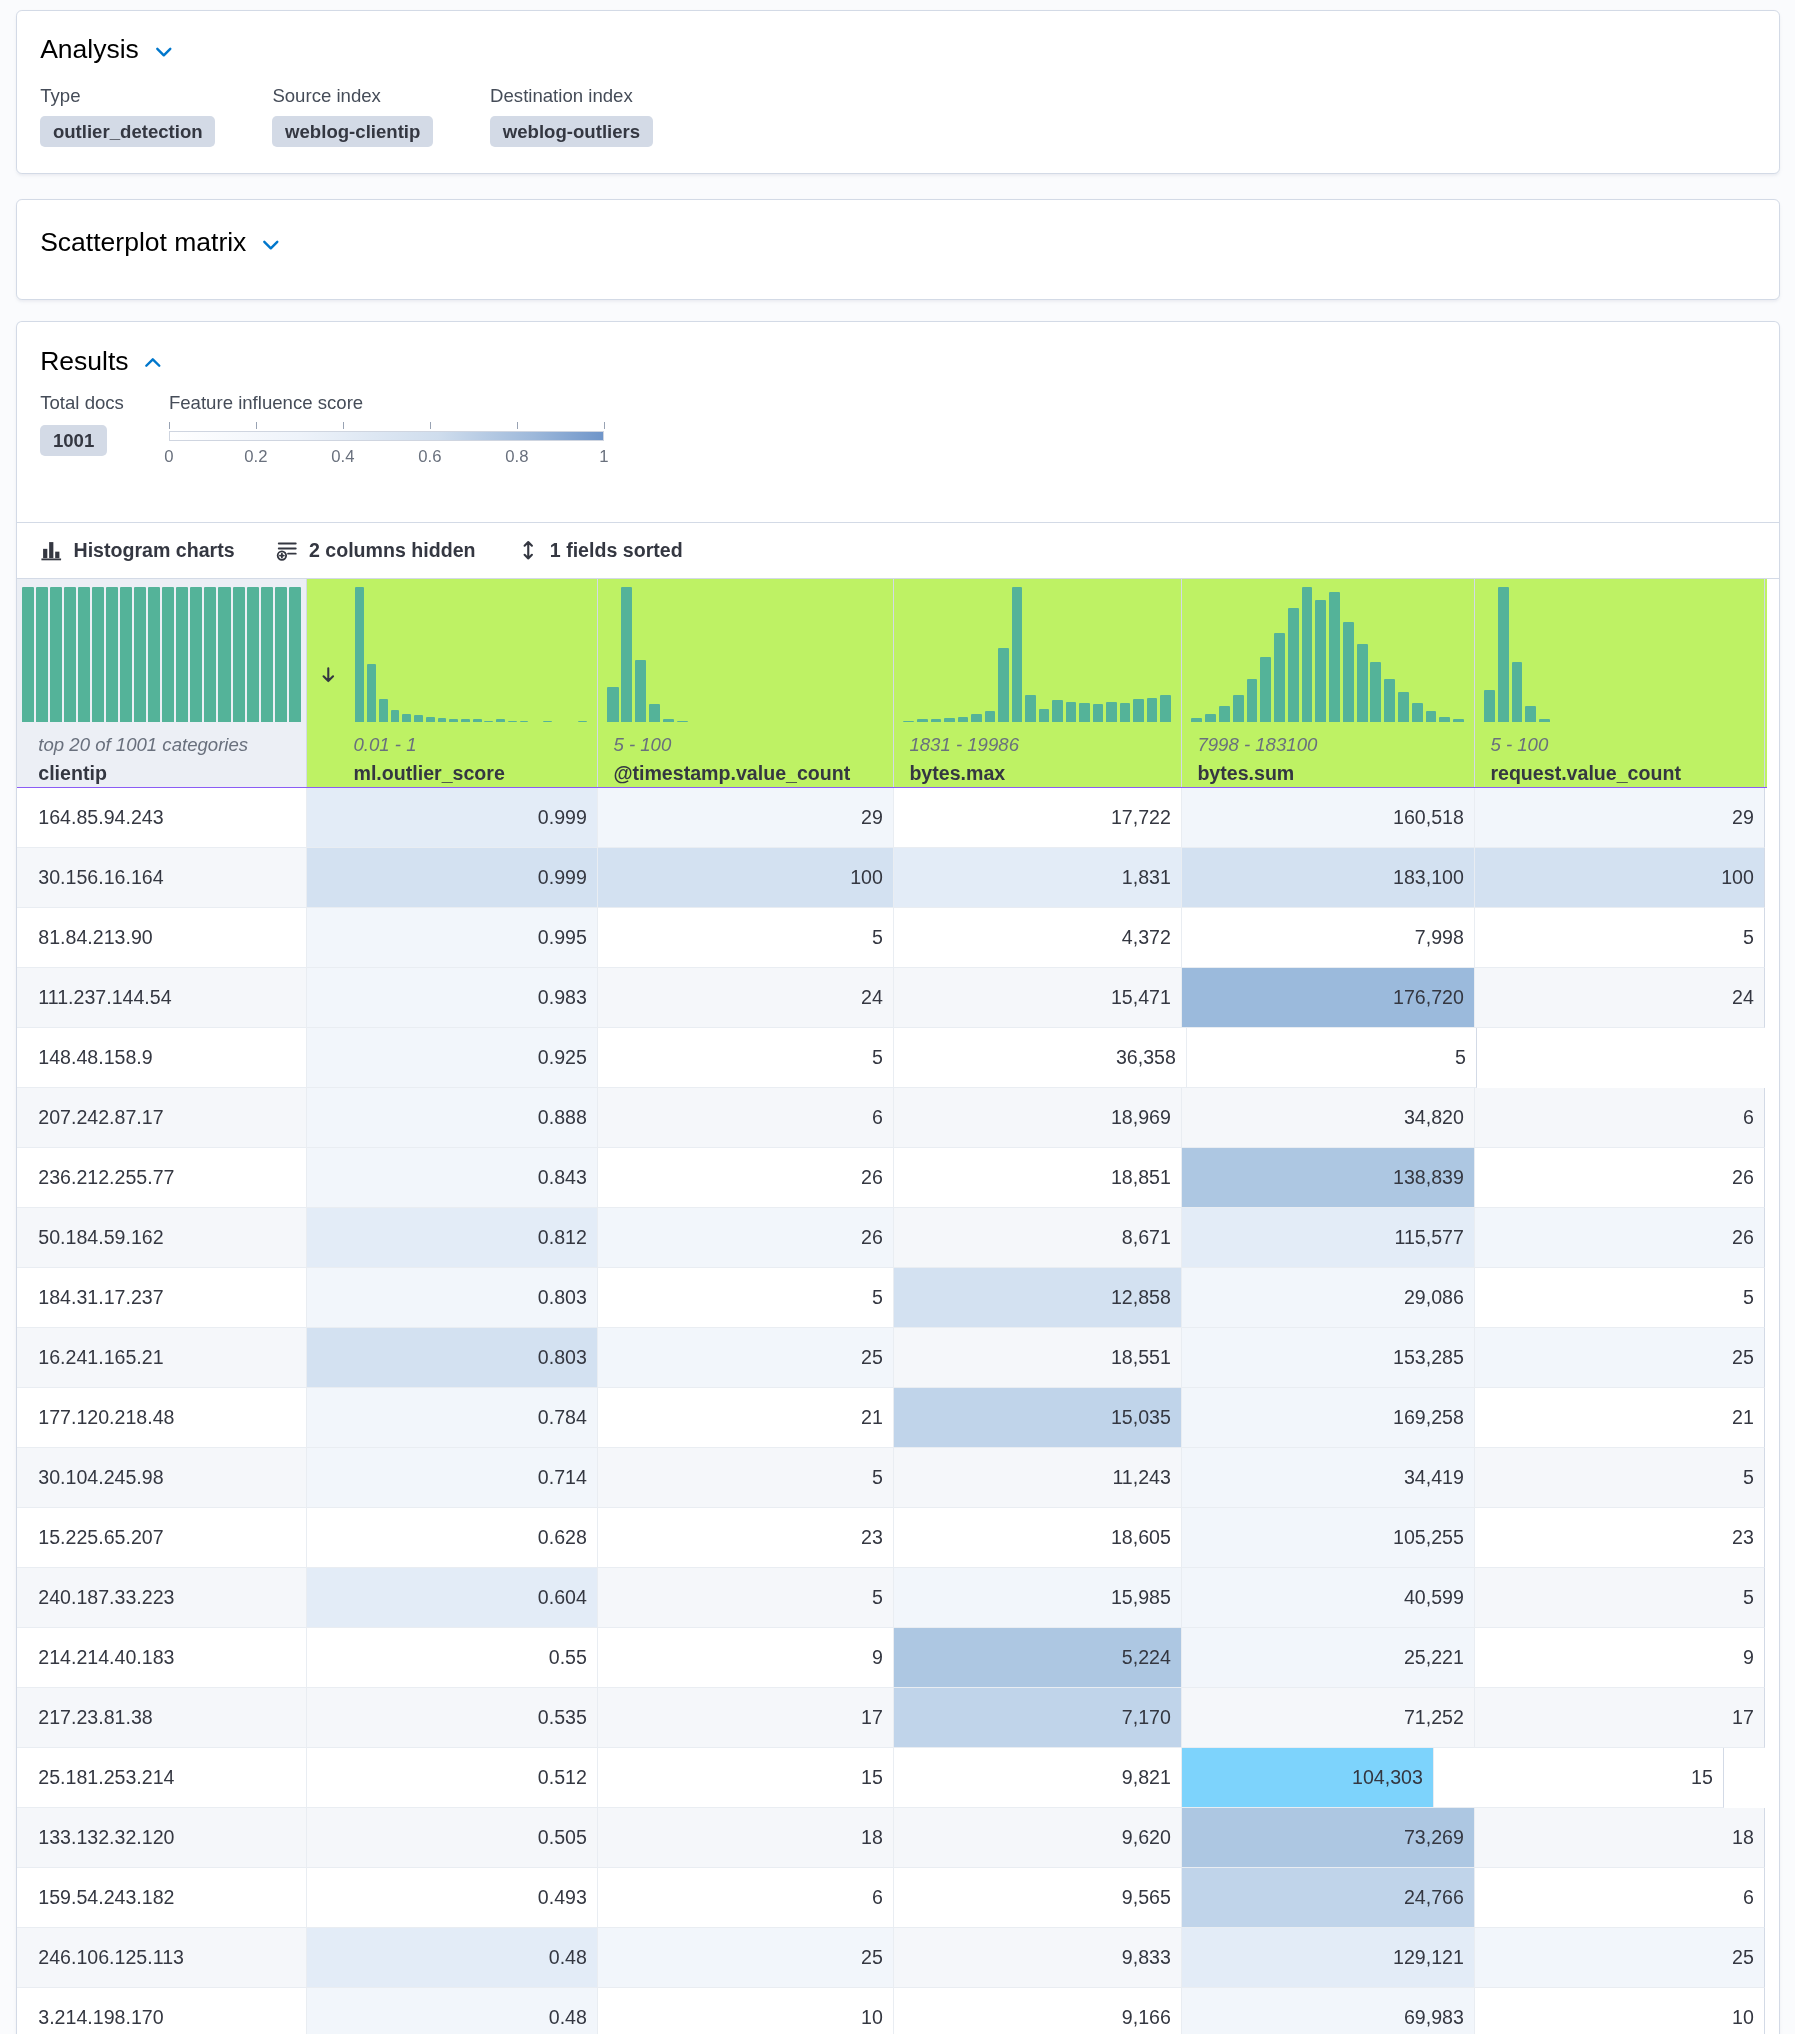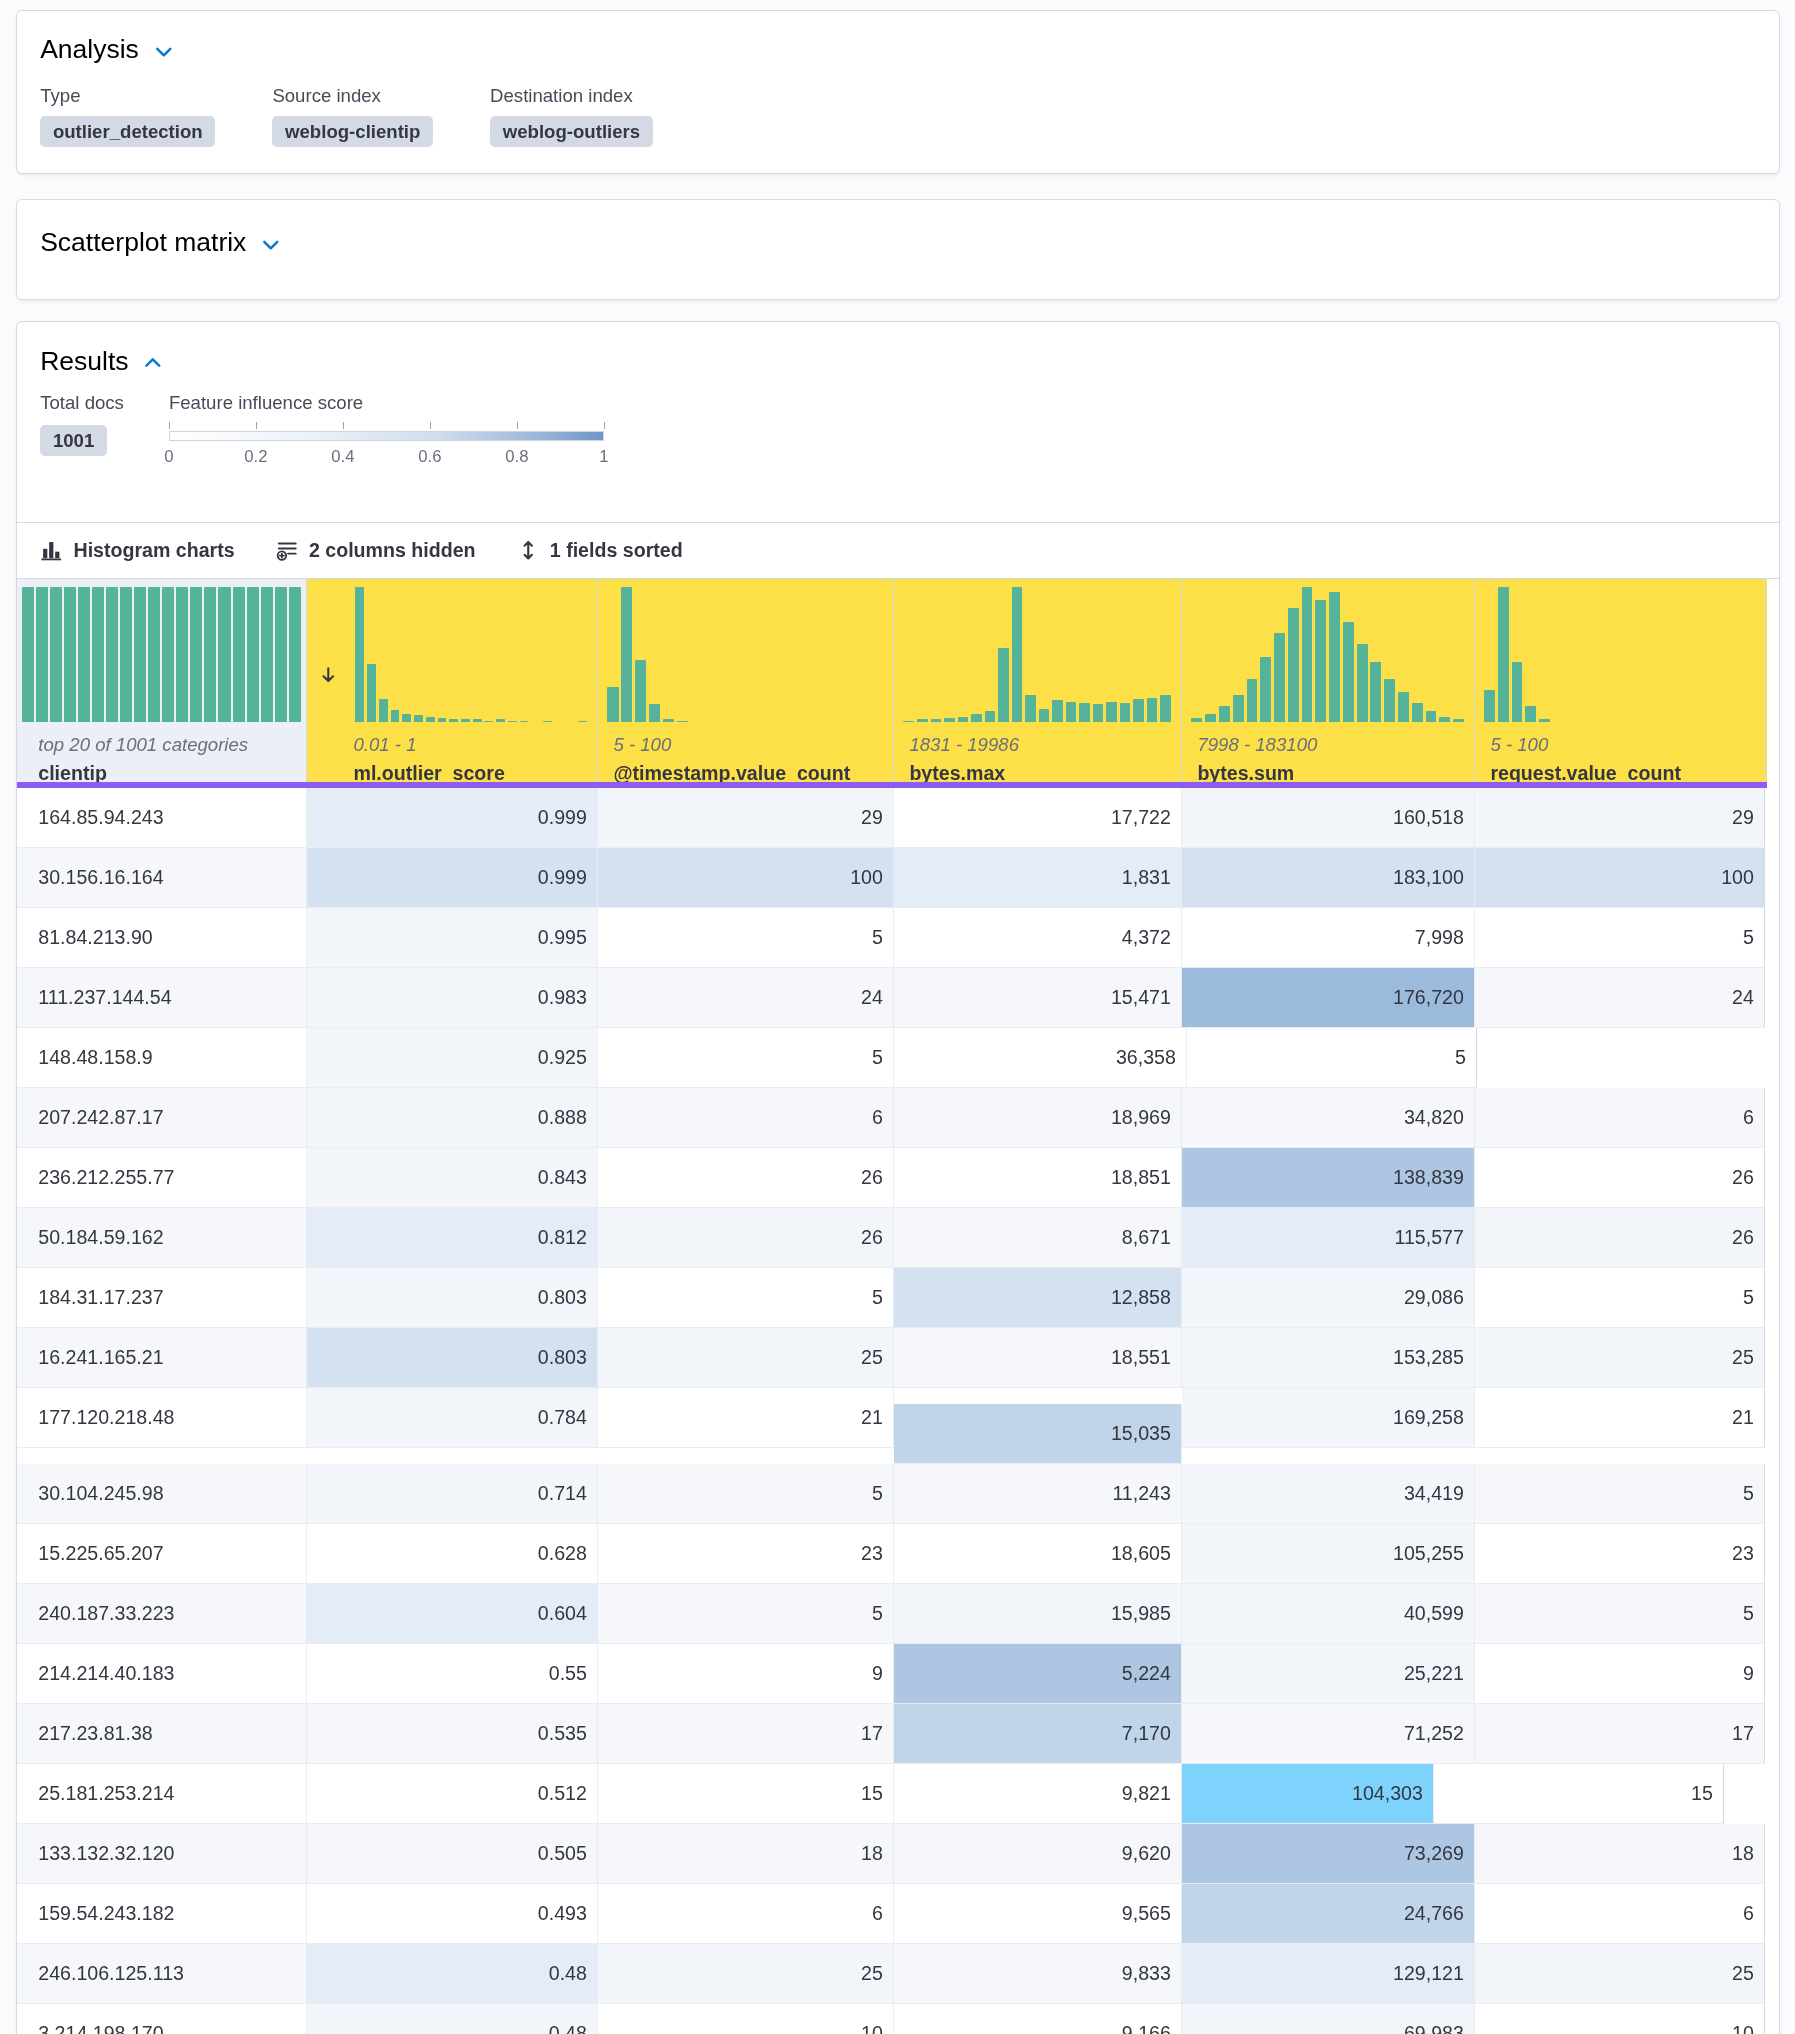--- a/index.html
+++ b/index.html
@@ -51,21 +51,21 @@
     border-top:1px solid #d3dae6;border-bottom:1px solid #d3dae6;
     display:flex;align-items:center;gap:41px;padding:0 23.5px;
   }
   .tbtn{
     display:flex;align-items:center;gap:10.8px;background:none;border:none;padding:0;cursor:pointer;
     font-family:inherit;font-size:19.6px;font-weight:600;color:#343741;
   }
   .tbtn svg{display:block;}
 
   .grid{width:1750px;}
-  .ghead{display:flex;height:209px;box-sizing:border-box;border-bottom:6px solid #8b5cf6;background:#fde047;}
+  .ghead{display:flex;height:209px;box-sizing:border-box;border-bottom:1px solid #8b5cf6;background:#bef264;}
   .ghc{position:relative;box-sizing:border-box;border-right:1px solid #d3dae6;padding-top:7.8px;overflow:hidden;}
   .ghc-first{background:#eceff5;}
   .ghc.sorted{padding-left:39px;}
   .sort-arrow{position:absolute;left:11.8px;top:86px;}
   .hist{height:135px;display:flex;align-items:flex-end;gap:2.9px;padding:0 9.8px;}
   .ghc-first .hist{padding:0 4.9px;gap:2px;}
   .bar{flex:1 1 0;background:#54b399;border-radius:1px 1px 0 0;}
   .hc-range{margin-top:11.8px;padding:0 15.7px;font-size:18.6px;font-style:italic;color:#69707d;white-space:nowrap;}
   .hc-name{margin-top:5.9px;padding:0 15.7px;font-size:19.6px;font-weight:700;white-space:nowrap;}
   .ghc-first .hc-range,.ghc-first .hc-name{padding-left:21.6px;}
@@ -426,21 +426,21 @@
             <div class="gcell gc-num" style="width: 291px; background: rgb(211, 225, 241);">0.803</div>
             <div class="gcell gc-num" style="width: 296px; background: rgb(242, 246, 251);">25</div>
             <div class="gcell gc-num" style="width: 288px;">18,551</div>
             <div class="gcell gc-num" style="width: 293px; background: rgb(242, 246, 251);">153,285</div>
             <div class="gcell gc-num" style="width: 290px; background: rgb(242, 246, 251);">25</div>
           </div>
           <div class="grow">
             <div class="gcell gc-ip" style="width: 290px;">177.120.218.48</div>
             <div class="gcell gc-num" style="width: 291px; background: rgb(242, 246, 251);">0.784</div>
             <div class="gcell gc-num" style="width: 296px;">21</div>
-            <div class="gcell gc-num" style="width: 288px; background: rgb(192, 212, 234); margin-top: 16px;">15,035</div>
+            <div class="gcell gc-num" style="width: 288px; background: rgb(192, 212, 234);">15,035</div>
             <div class="gcell gc-num" style="width: 293px; background: rgb(242, 246, 251);">169,258</div>
             <div class="gcell gc-num" style="width: 290px;">21</div>
           </div>
           <div class="grow striped">
             <div class="gcell gc-ip" style="width: 290px;">30.104.245.98</div>
             <div class="gcell gc-num" style="width: 291px; background: rgb(242, 246, 251);">0.714</div>
             <div class="gcell gc-num" style="width: 296px;">5</div>
             <div class="gcell gc-num" style="width: 288px;">11,243</div>
             <div class="gcell gc-num" style="width: 293px; background: rgb(242, 246, 251);">34,419</div>
             <div class="gcell gc-num" style="width: 290px;">5</div>

